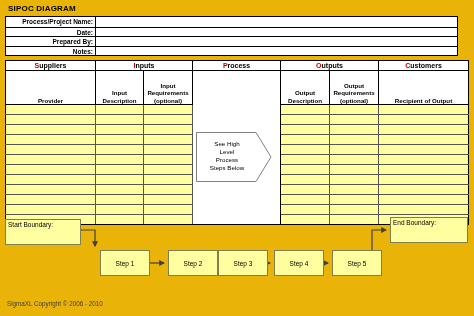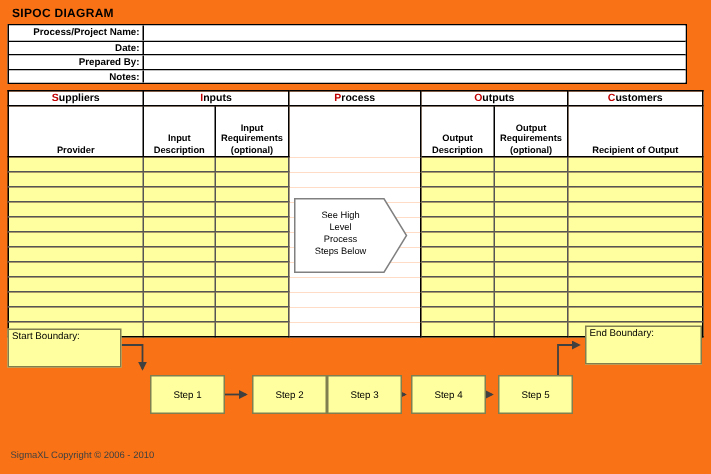--- a/index.html
+++ b/index.html
@@ -6,21 +6,21 @@
   html, body {
     margin: 0; padding: 0;
     width: 474px; height: 316px;
     background: #ffffff;
     font-family: "Liberation Sans", sans-serif;
     overflow: hidden;
   }
   #page {
     position: relative;
     width: 474px; height: 316px;
-    background: #f97316;
+    background: #eab308;
   }
 
   
   #title {
     position: absolute;
     left: 8px; top: 4px;
     font-size: 8px;
     font-weight: bold;
     color: #000000;
     letter-spacing: 0.2px;

